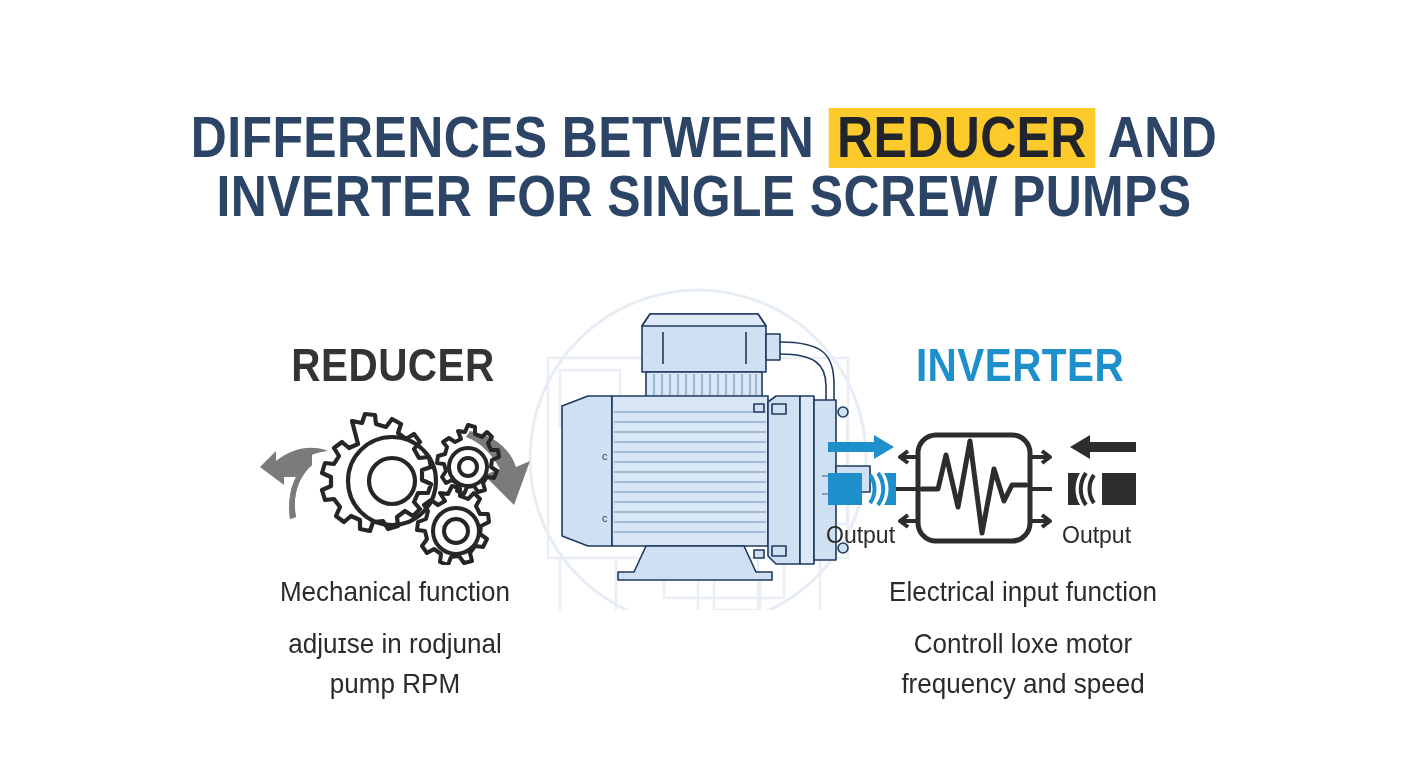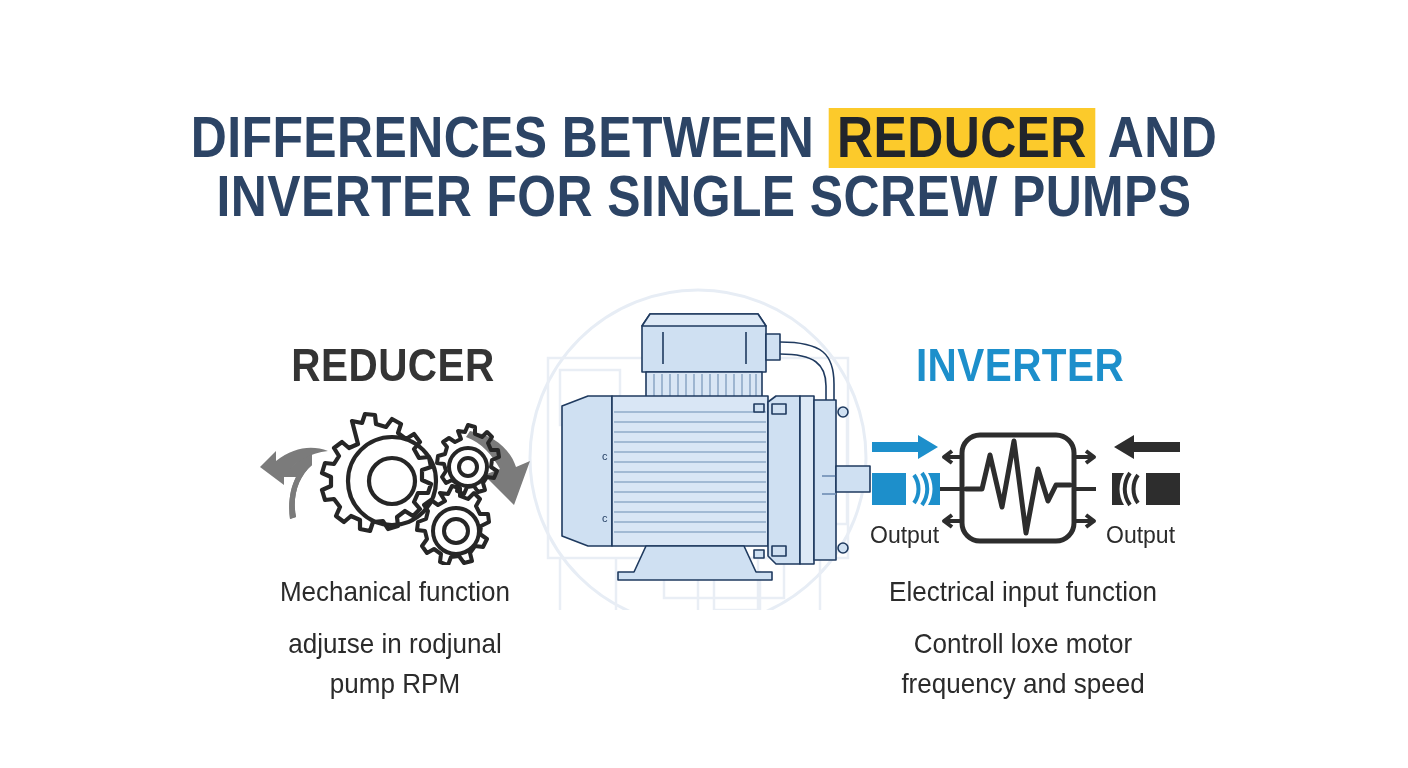--- a/index.html
+++ b/index.html
@@ -97,21 +97,21 @@
   }
   .cap-line { display: block; white-space: nowrap; }
   .cap-gap { margin-top: 12px; }
 
   
   .art {
     position: absolute;
   }
   #gears-art   { top: 405px; left: 232px; }
   #motor-art   { top: 280px; left: 500px; }
-  #inverter-art{ top: 425px; left: 866px; }
+  #inverter-art{ top: 425px; left: 822px; }
 </style>
 </head>
 <body>
 
 <div id="canvas">
 
   <div id="title-block">
     <span class="title-line"><span>DIFFERENCES BETWEEN </span><span class="hl">REDUCER</span><span> AND</span></span>
     <span class="title-line">INVERTER FOR SINGLE SCREW PUMPS</span>
   </div>

